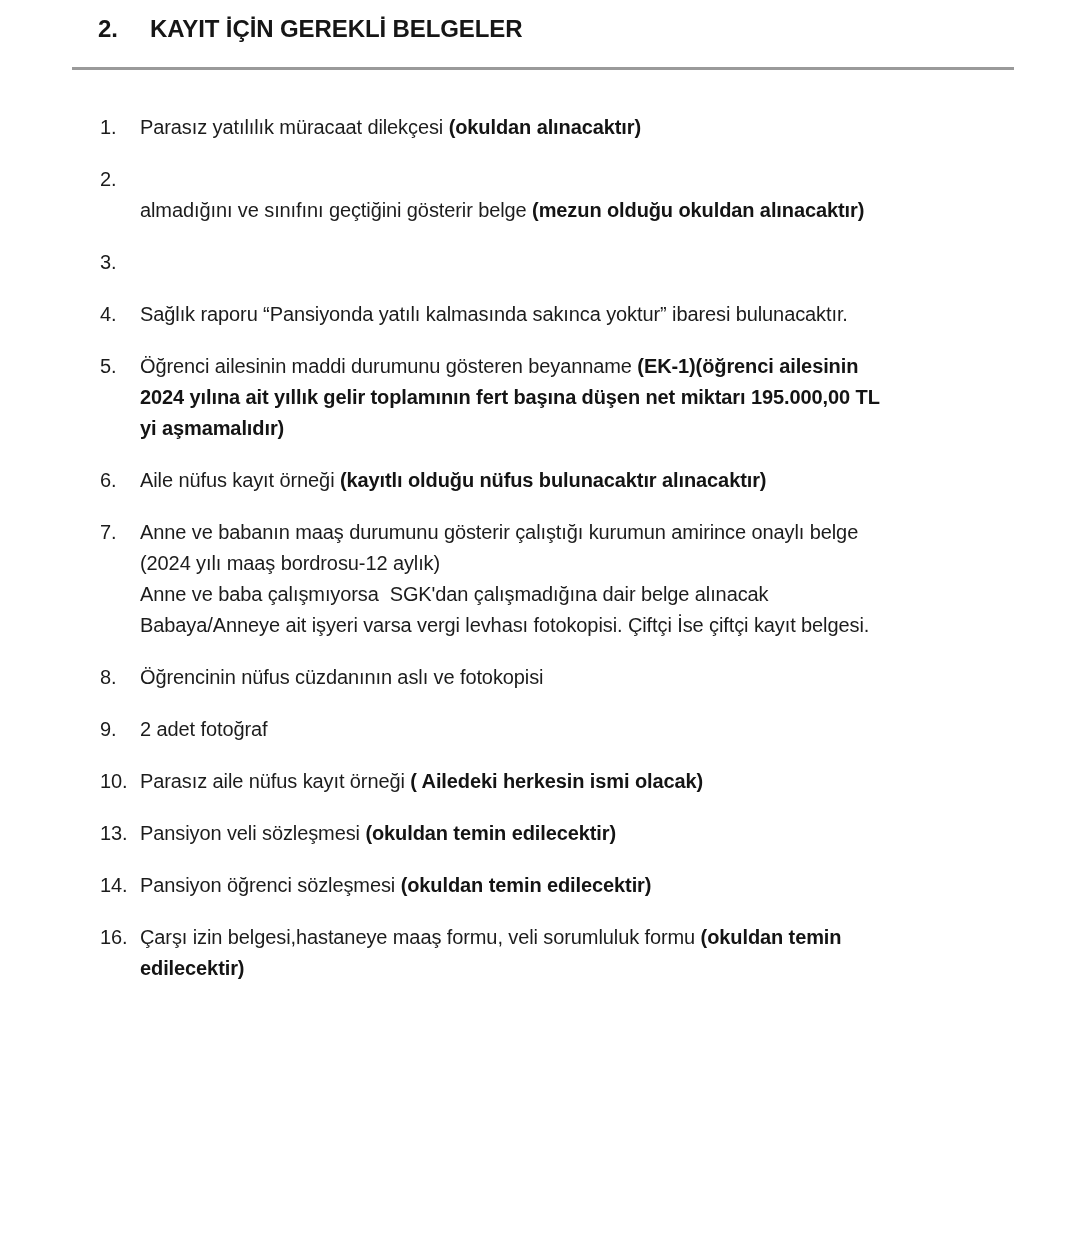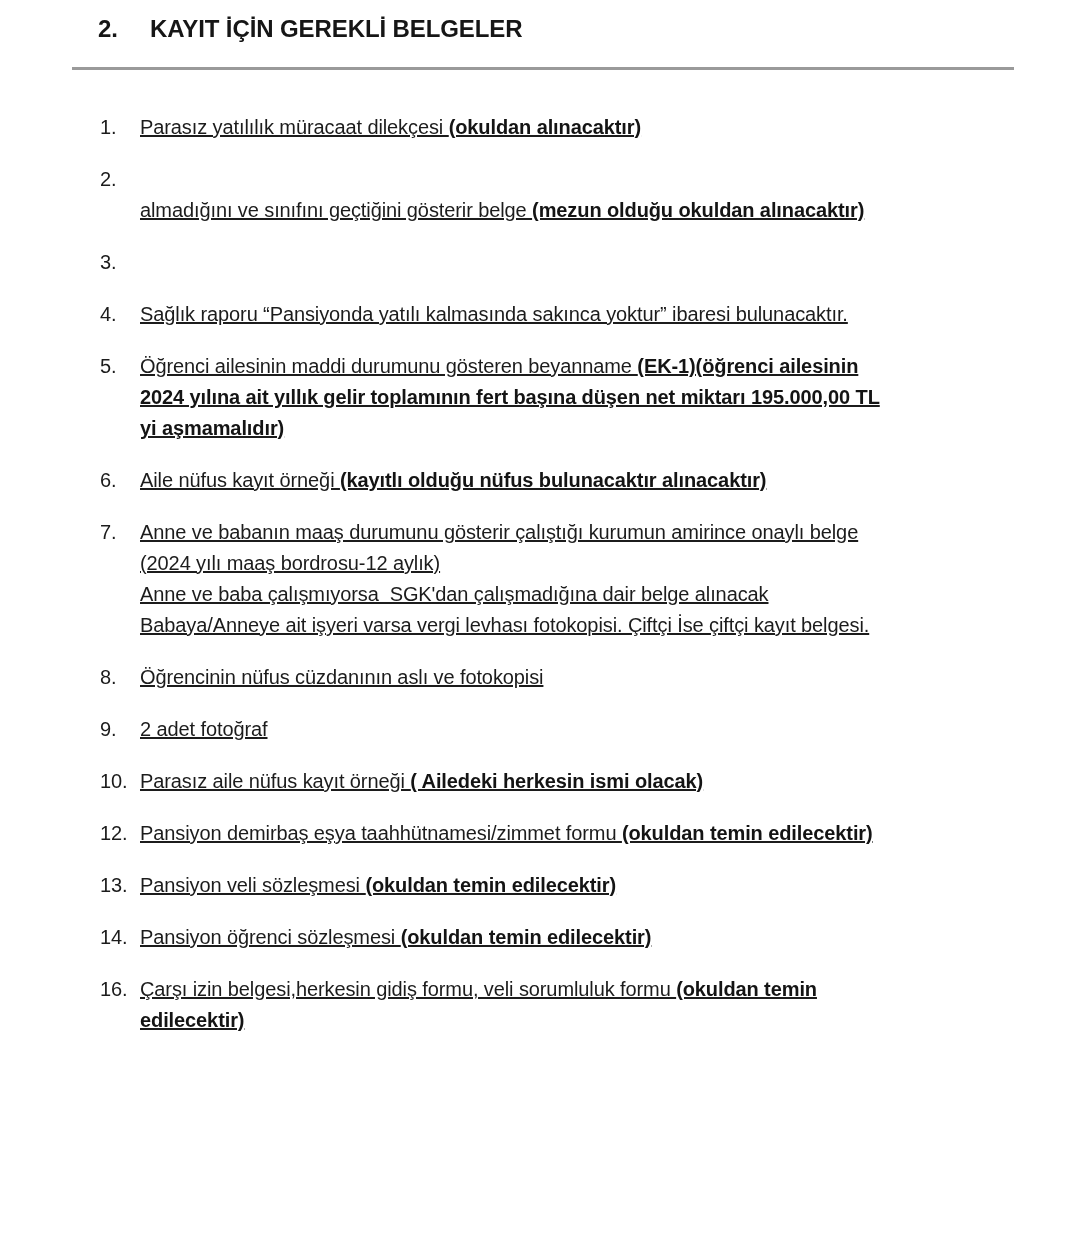--- a/index.html
+++ b/index.html
@@ -47,21 +47,20 @@
     display: flex;
     margin-bottom: 21px;
   }
   .item-num {
     width: 40px;
     flex-shrink: 0;
   }
   .item-content {
     white-space: pre-wrap;
     width: 874px;
-    text-decoration: underline;
   }
   .item-content b {
     font-weight: 700;
     color: #141414;
   }
 </style>
 </head>
 <body>
 
 <div class="page">
@@ -115,34 +114,30 @@
     <span class="item-num">9.</span>
     <span class="item-content"><span>2 adet fotoğraf</span></span>
   </li>
 
   <li class="doc-item">
     <span class="item-num">10.</span>
     <span class="item-content"><span>Parasız aile nüfus kayıt örneği </span><b>( Ailedeki herkesin ismi olacak)</b></span>
   </li>
 
 
-  <li class="doc-item">
-    <span class="item-num">12.</span>
-    <span class="item-content"><span>Pansiyon demirbaş eşya taahhütnamesi/zimmet formu </span><b>(okuldan temin edilecektir)</b></span>
-  </li>
 
   <li class="doc-item">
     <span class="item-num">13.</span>
     <span class="item-content"><span>Pansiyon veli sözleşmesi </span><b>(okuldan temin edilecektir)</b></span>
   </li>
 
   <li class="doc-item">
     <span class="item-num">14.</span>
     <span class="item-content"><span>Pansiyon öğrenci sözleşmesi </span><b>(okuldan temin edilecektir)</b></span>
   </li>
 
 
   <li class="doc-item">
     <span class="item-num">16.</span>
-    <span class="item-content"><span>Çarşı izin belgesi,herkesin gidiş formu, veli sorumluluk formu </span><b>(okuldan temin</b><br><b>edilecektir)</b></span>
+    <span class="item-content"><span>Çarşı izin belgesi,hastaneye maaş formu, veli sorumluluk formu </span><b>(okuldan temin</b><br><b>edilecektir)</b></span>
   </li>
 </ol>
 </div>
 
 </body></html>

